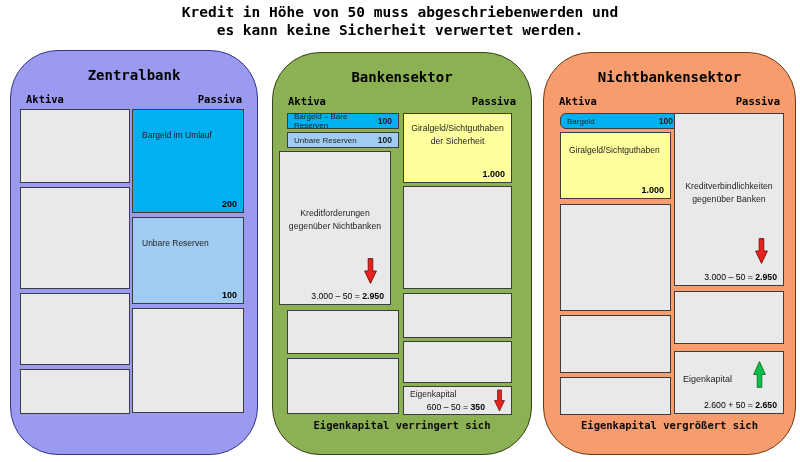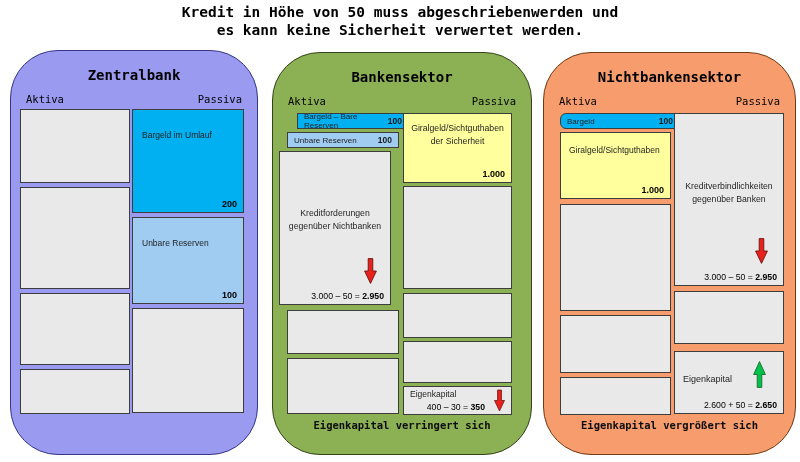--- a/index.html
+++ b/index.html
@@ -6,21 +6,21 @@
   .stage{position:relative;width:800px;height:462px;background:#ffffff;overflow:hidden;
          font-family:"Liberation Sans",sans-serif;color:#1a1a1a;}
   .title{position:absolute;top:3px;left:0;width:800px;text-align:center;
          font-family:"DejaVu Sans Mono",monospace;font-weight:bold;font-size:14.5px;line-height:18px;color:#000;}
   .panel{position:absolute;border-radius:48px;box-sizing:border-box;padding-left:8px;}
   .panel.purple{left:10px;top:50px;width:248px;height:405px;background:#9a9af1;border:1.5px solid #35358a;}
   .panel.green {left:272px;top:52px;width:260px;height:403px;background:#8cb054;border:1.5px solid #33421b;}
   .panel.orange{left:543px;top:52px;width:253px;height:403px;background:#f79c6c;border:1.5px solid #6e3a14;}
   .phead{position:absolute;top:16px;left:0;width:100%;text-align:center;
          font-family:"DejaVu Sans Mono",monospace;font-weight:bold;font-size:14px;color:#000;}
-  .collab{position:absolute;top:42px;font-family:"DejaVu Sans Mono",monospace;font-weight:400;font-size:10.5px;color:#000;}
+  .collab{position:absolute;top:42px;font-family:"DejaVu Sans Mono",monospace;font-weight:700;font-size:10.5px;color:#000;}
   .collab.left{left:15px;} .collab.right{right:15px;}
   .box{position:absolute;box-sizing:border-box;border:1px solid #3d3d3d;background:#e9e9e9;}
   .box.cyan{background:#00b0f0;}
   .box.lblue{background:#a0ccf2;}
   .box.yellow{background:#ffff9e;}
   .lbl{font-size:8.5px;color:#1f1f1f;}
   .lbl.pad{position:absolute;left:9px;top:20px;}
   .val{position:absolute;right:6px;bottom:3px;font-size:9px;font-weight:bold;color:#000;}
   .thinrow{display:flex;justify-content:space-between;align-items:center;padding:0 6px;}
   .thinrow .lbl{font-size:8px;}
@@ -61,21 +61,21 @@
       <span class="val">100</span>
     </div>
     <div class="box" style="left:121px;top:257px;width:112px;height:105px;"></div>
   </div>
 
   <div class="panel green">
     <div class="phead">Bankensektor</div>
     <div class="collab left">Aktiva</div>
     <div class="collab right">Passiva</div>
 
-    <div class="box cyan thinrow" style="left:14px;top:60px;width:112px;height:16px;margin-left:10px;">
+    <div class="box cyan thinrow" style="left:14px;top:60px;width:112px;height:16px;">
       <span class="lbl">Bargeld – Bare Reserven</span>
       <span class="tval">100</span>
     </div>
     <div class="box lblue thinrow" style="left:14px;top:79px;width:112px;height:16px;">
       <span class="lbl">Unbare Reserven</span>
       <span class="tval">100</span>
     </div>
     <div class="box" style="left:6px;top:98px;width:112px;height:154px;">
       <div class="centerlbl" style="top:55px;">
         <div>Kreditforderungen</div>
@@ -97,21 +97,21 @@
         <div>der Sicherheit</div>
       </div>
       <span class="val">1.000</span>
     </div>
     <div class="box" style="left:130px;top:133px;width:109px;height:103px;"></div>
     <div class="box" style="left:130px;top:240px;width:109px;height:45px;"></div>
     <div class="box" style="left:130px;top:288px;width:109px;height:42px;"></div>
     <div class="box" style="left:130px;top:333px;width:109px;height:29px;">
       <span class="lbl" style="position:absolute;left:6px;top:2px;">Eigenkapital</span>
       <span class="formula" style="right:26px;bottom:2px;">
-        <span>400 – 30 = </span><b>350</b>
+        <span>600 – 50 = </span><b>350</b>
       </span>
       <svg class="arrow" style="right:6px;top:2px;" width="11" height="23" viewBox="0 0 13 26">
         <path d="M4.2 0.6 H8.8 V13 H12.4 L6.5 25.4 L0.6 13 H4.2 Z" fill="#e8211c" stroke="#6b1410" stroke-width="0.9"></path>
       </svg>
     </div>
 
     <div class="caption">Eigenkapital verringert sich</div>
   </div>
 
   <div class="panel orange">

